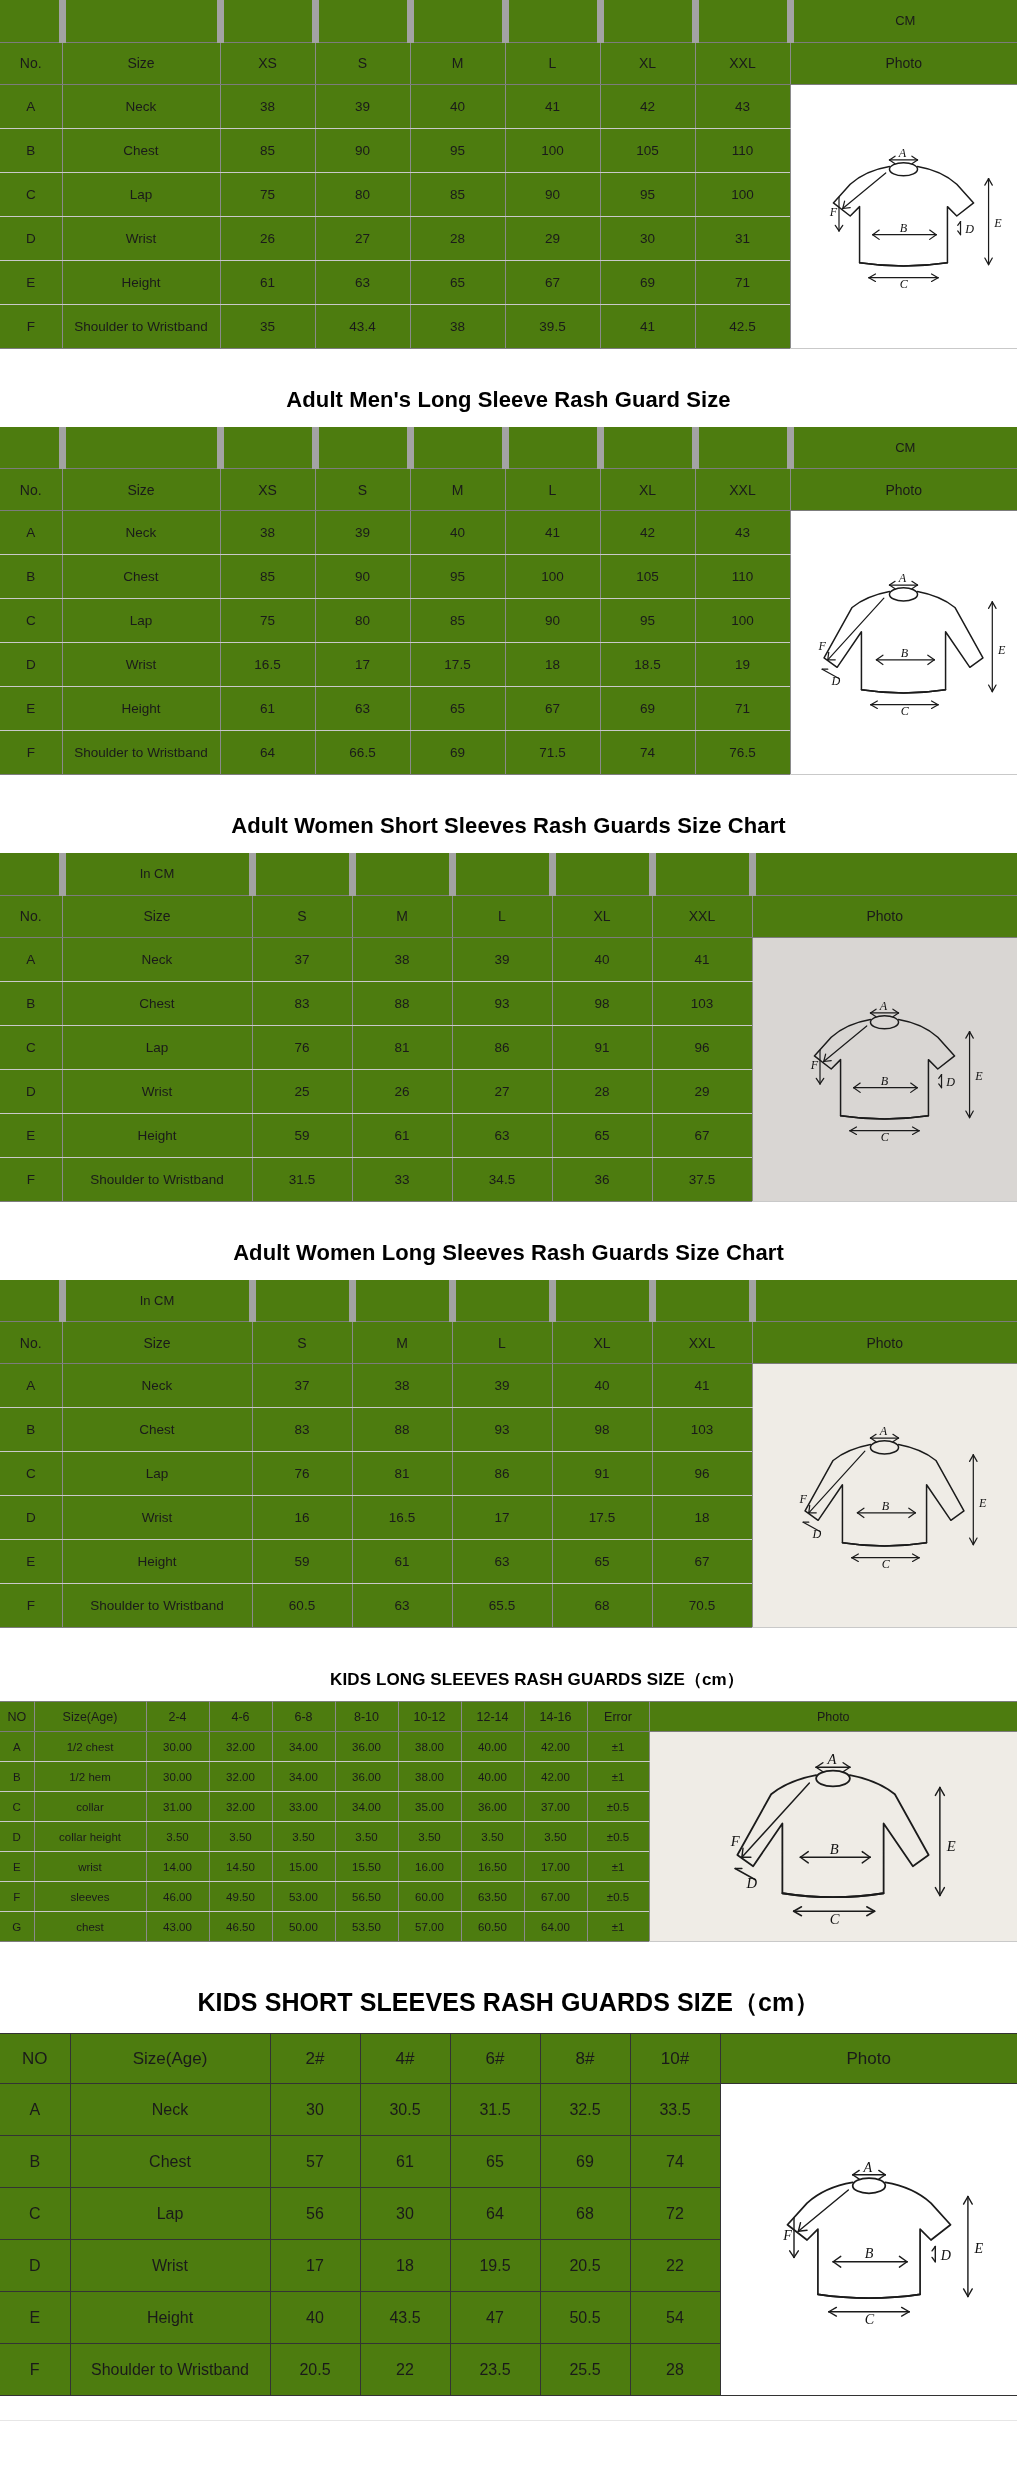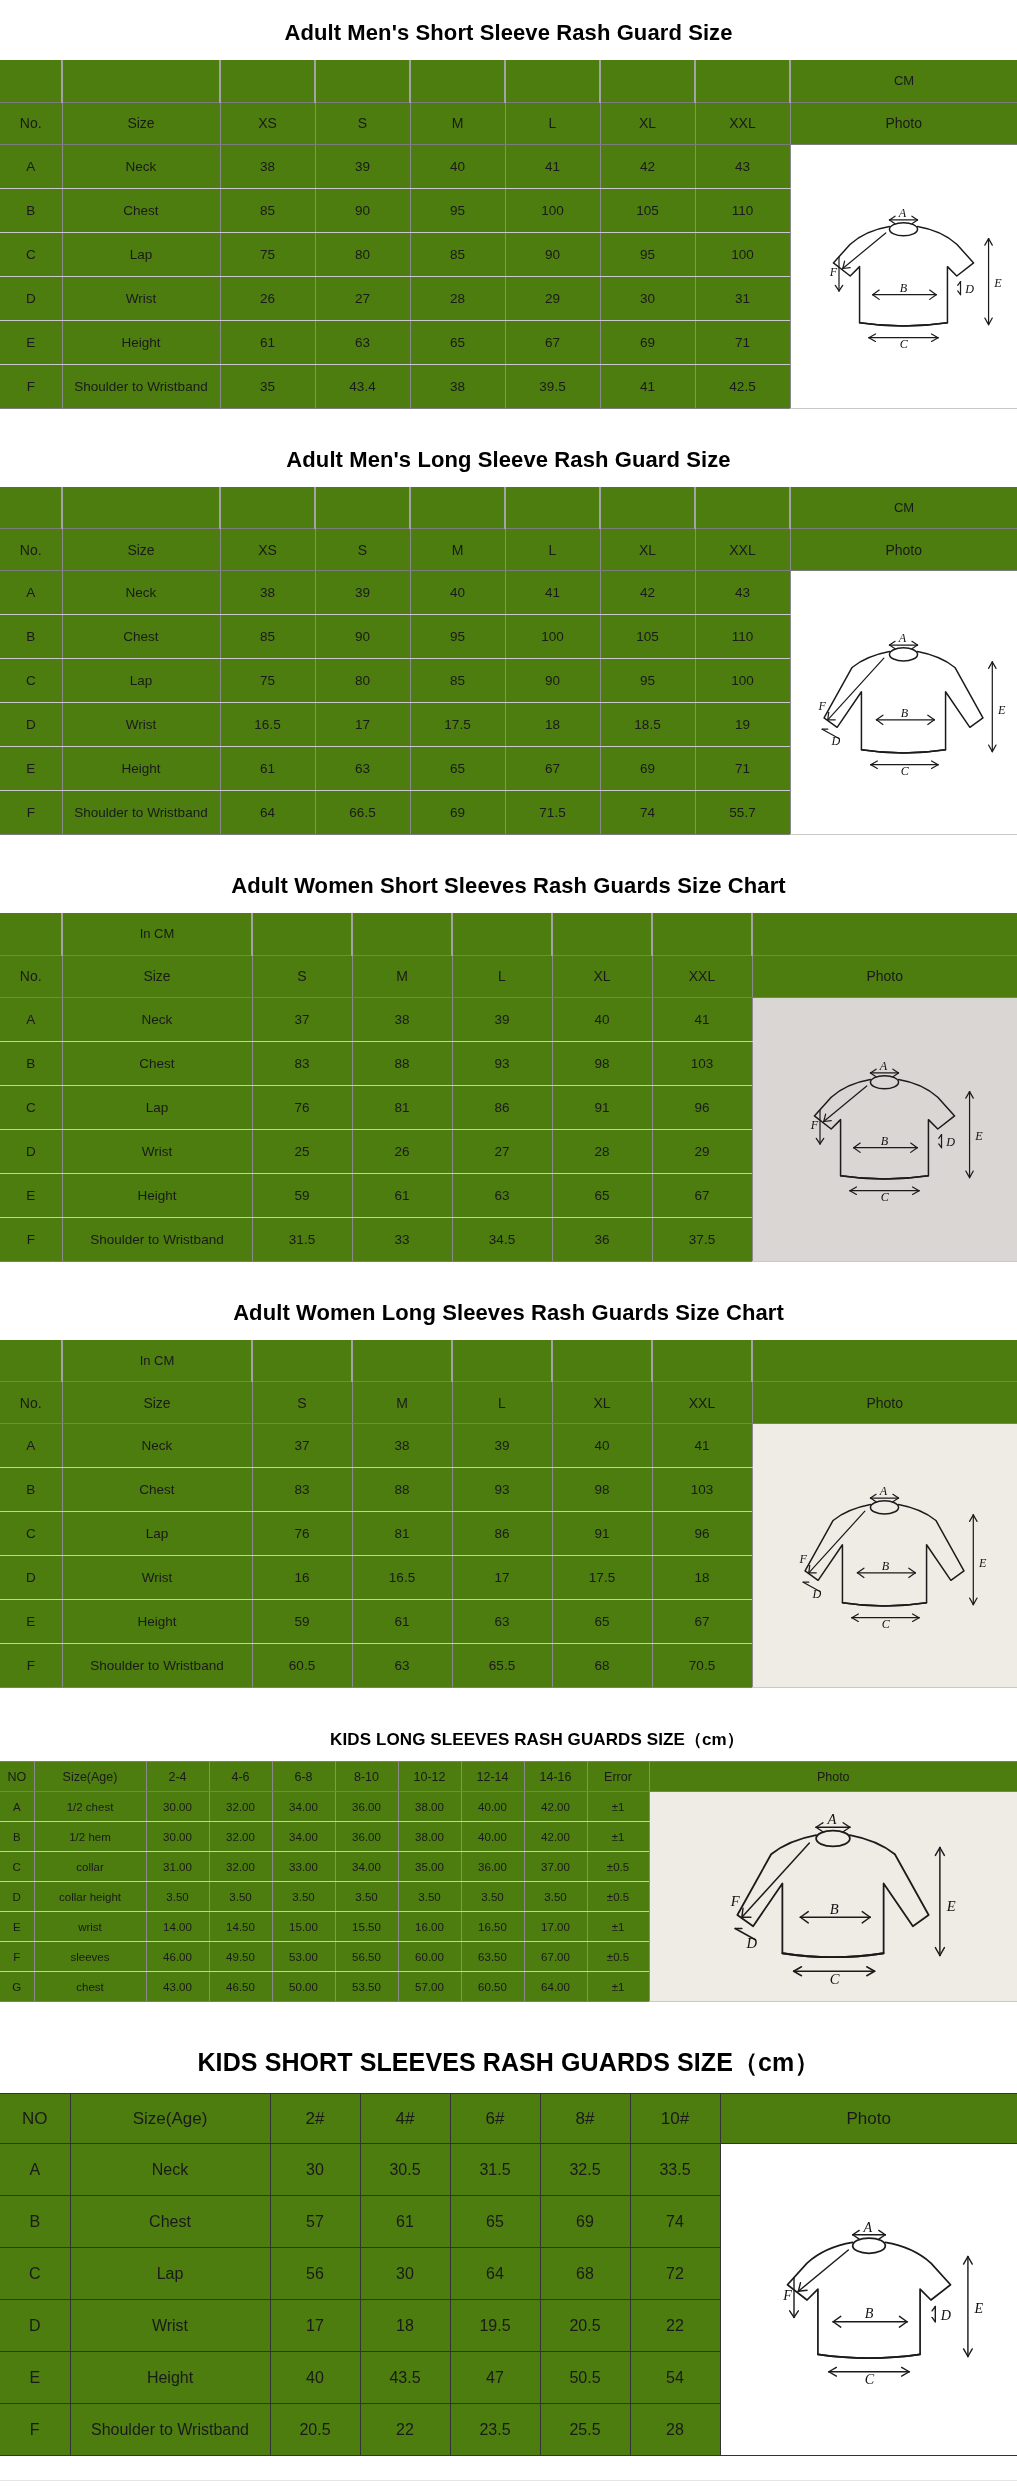--- a/index.html
+++ b/index.html
@@ -40,21 +40,21 @@
     vertical-align: middle;
     font-weight: normal;
     color: #1a1a1a;
     padding: 0;
   }
   
   tr.unit-row td {
     border-top: none;
     border-bottom: 1px solid #7c7c7c;
     border-left: 1px solid #e2e2e2;
-    border-right: 2px solid #a3a3a3;
+    border-right: 7px solid #a3a3a3;
     height: 42px;
     font-size: 13px;
   }
   tr.unit-row td.edge-left { border-left: none; }
   tr.unit-row td.edge-right { border-right: none; }
 
   tr.head-row td {
     height: 42px;
     font-size: 14px;
     border-top: 1px solid #7c7c7c;
@@ -109,21 +109,20 @@
 
   
   .bottom-rule { height: 1px; background: #e6e6e6; margin-top: 6px; }
 </style>
 </head>
 <body>
 
 <div class="page">
   <div id="root">
       <div>
-        <div class="section-title title-adult">Adult Men's Short Sleeve Rash Guard Size</div>
         <table class="sz">
           <colgroup>
             <col style="width: 62px;">
             <col style="width: 158px;">
             <col style="width: 95px;">
             <col style="width: 95px;">
             <col style="width: 95px;">
             <col style="width: 95px;">
             <col style="width: 95px;">
             <col style="width: 95px;">
@@ -409,21 +408,21 @@
               <td>71</td>
             </tr>
             <tr class="data-row">
               <td class="edge-left">F</td>
               <td class="label-cell">Shoulder to Wristband</td>
               <td>64</td>
               <td>66.5</td>
               <td>69</td>
               <td>71.5</td>
               <td>74</td>
-              <td>55.7</td>
+              <td>76.5</td>
             </tr>
           </tbody>
         </table>
         <div class="spacer-gap"></div>
       </div>
       <div>
         <div class="section-title title-adult">Adult Women Short Sleeves Rash Guards Size Chart</div>
         <table class="sz">
           <colgroup>
             <col style="width: 62px;">

